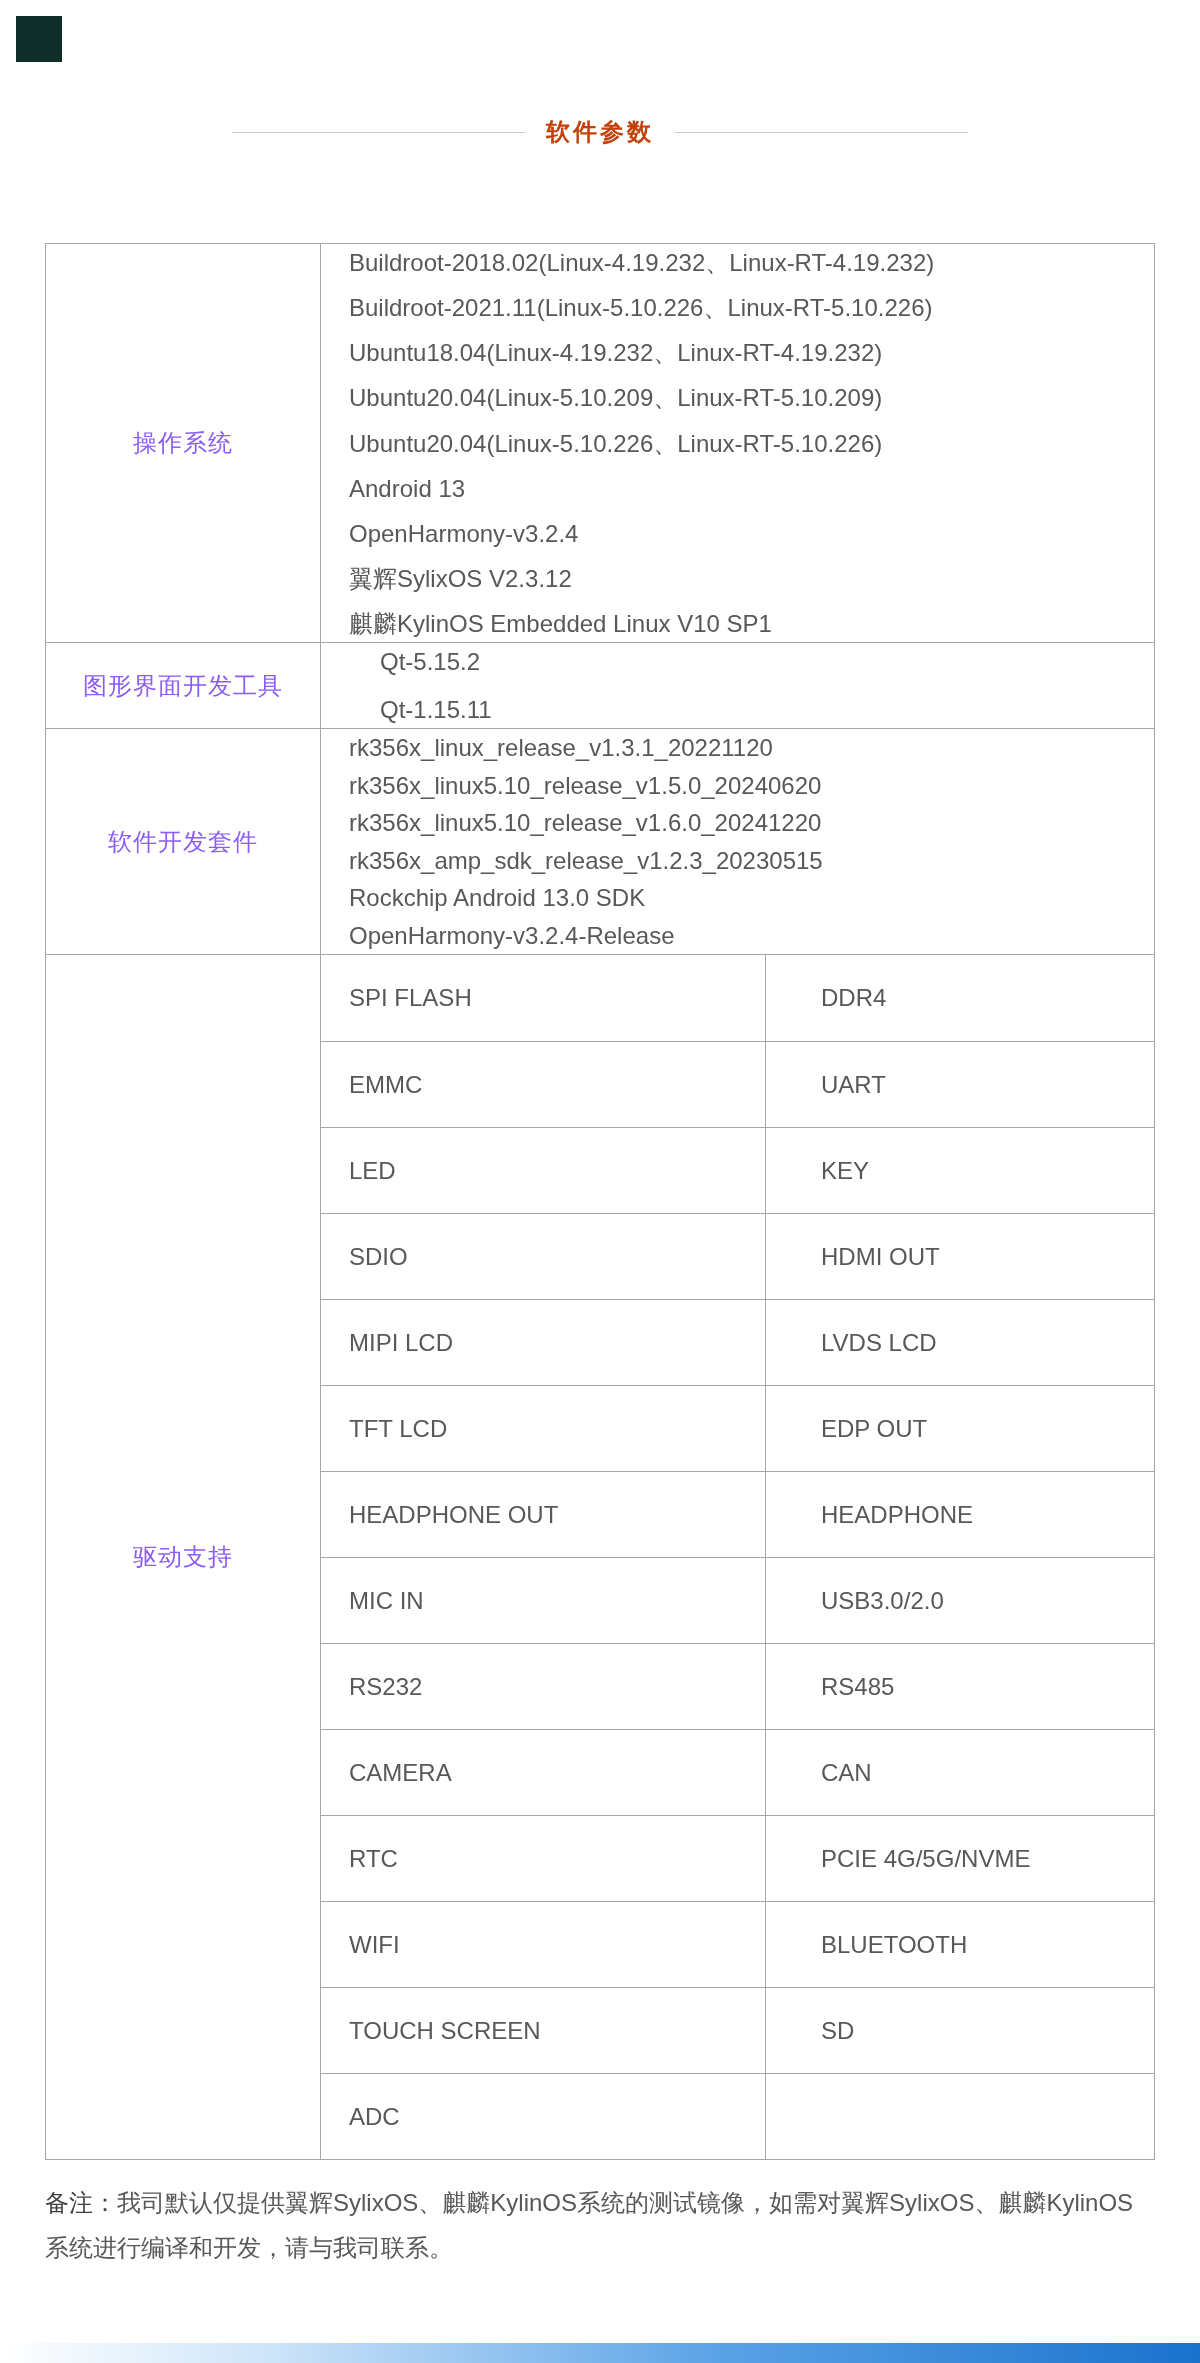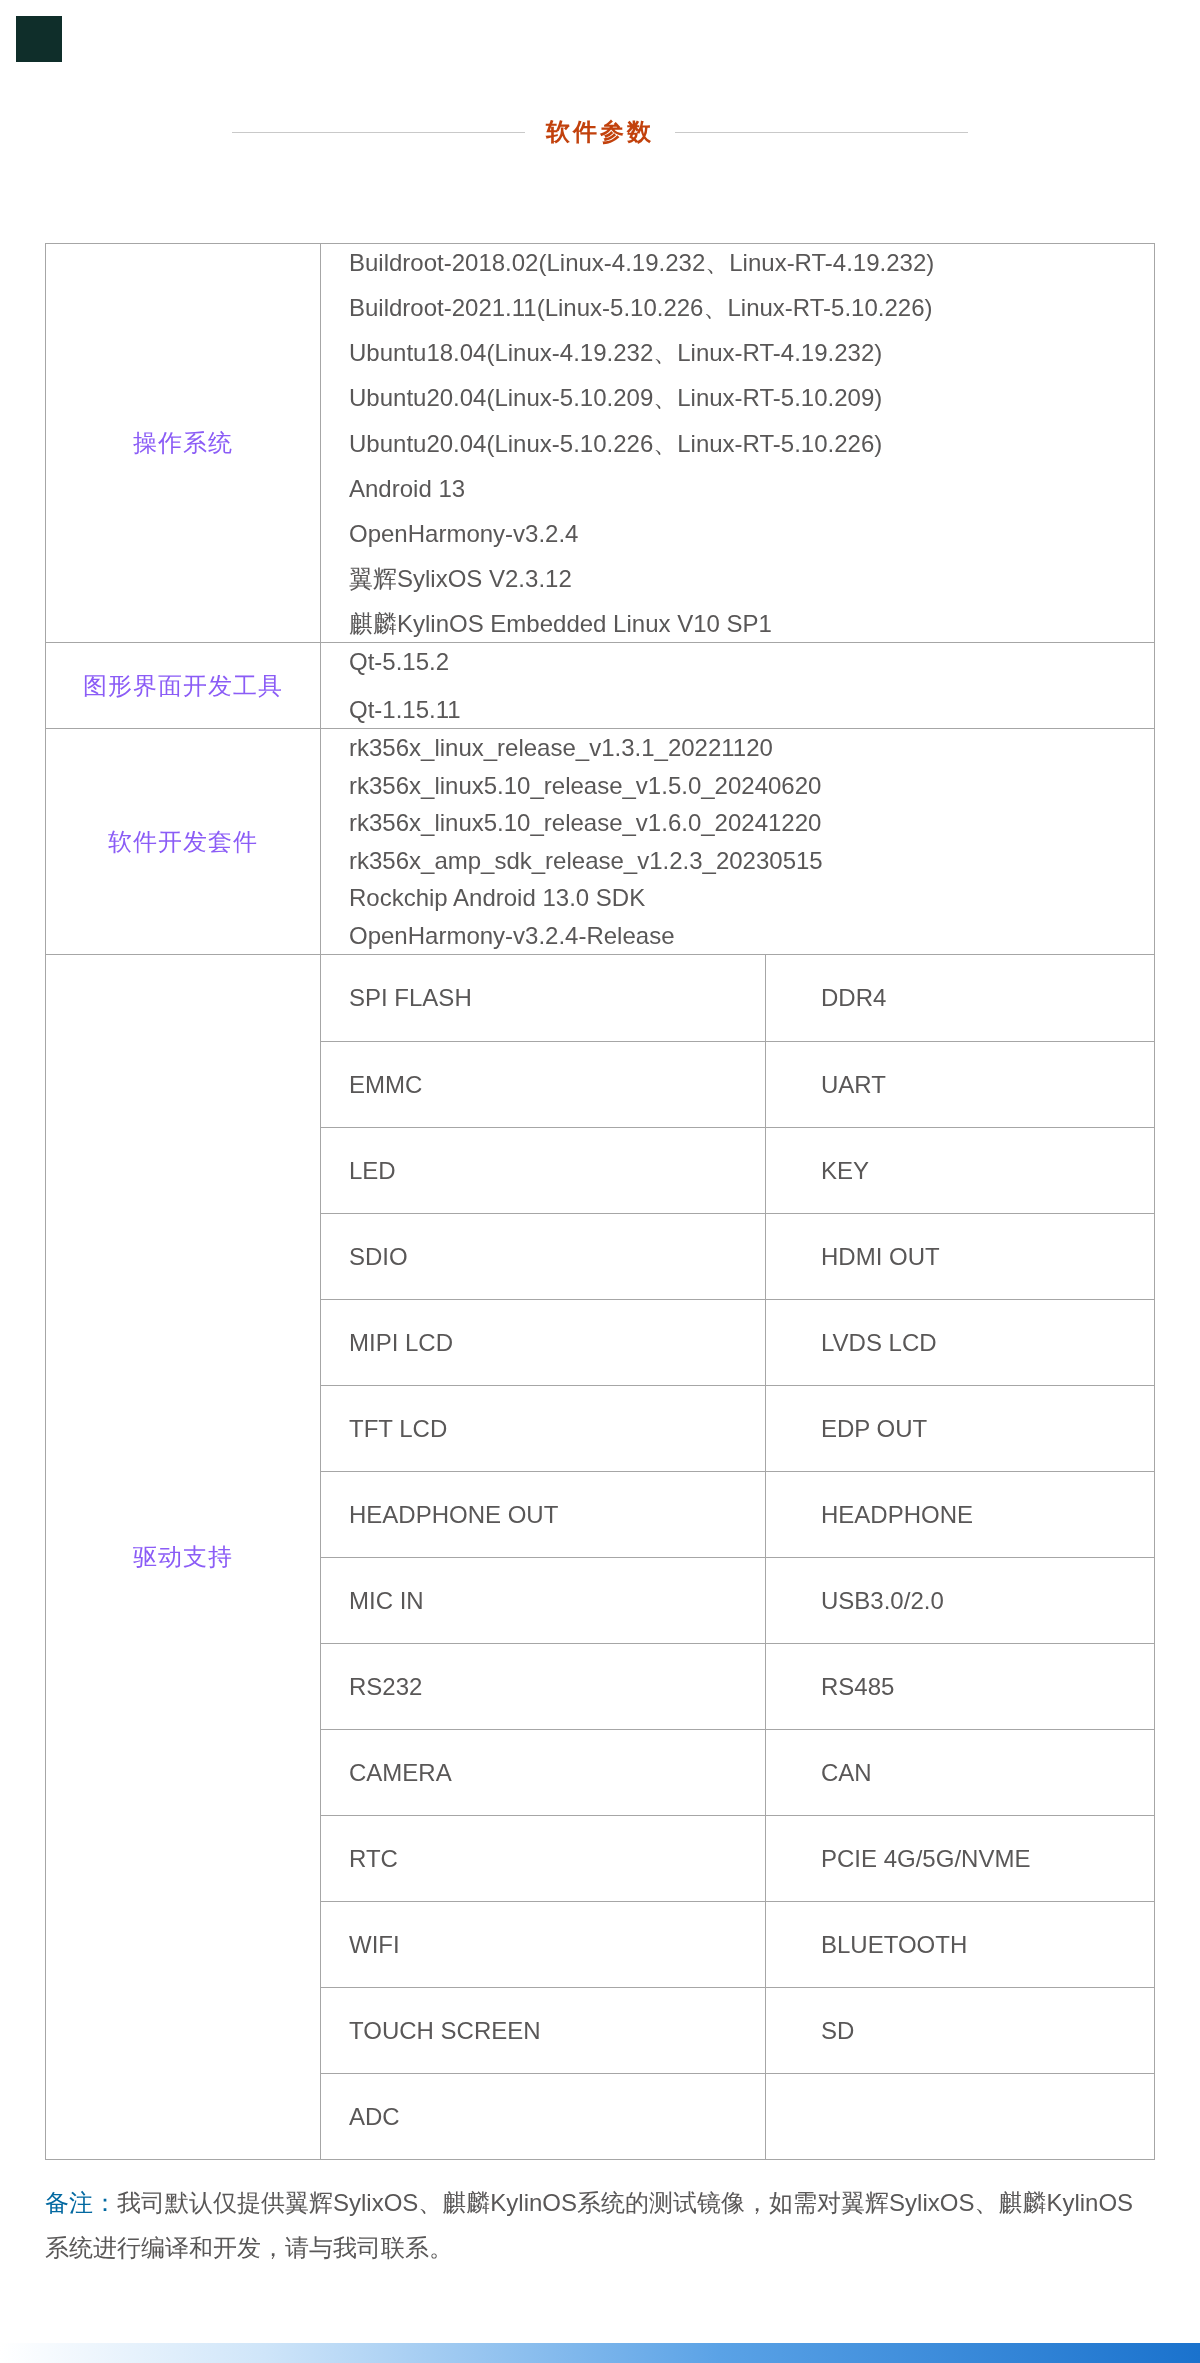--- a/index.html
+++ b/index.html
@@ -30,38 +30,38 @@
   .label-cell {
     width: 275px; flex: 0 0 275px; border-right: 1px solid #a6a6a6;
     display: flex; align-items: center; justify-content: center;
     font-size: 24px; color: #8b5cf6; letter-spacing: 1px;
   }
   .value-cell {
     flex: 1; display: flex; flex-direction: column; justify-content: space-between;
     padding-left: 28px; font-size: 24px; line-height: 37px; color: #595757;
   }
   .row-os { height: 398px; }
-  .row-qt { height: 86px; }
+  .row-qt { height: 86px; gap: 31px; }
   .row-sdk { height: 226px; }
   .driver-grid {
     flex: 1; display: grid; grid-template-columns: 445px 1fr;
     grid-auto-rows: 86px;
   }
   .driver-grid > .dcell {
     display: flex; align-items: center; font-size: 24px; color: #595757;
     border-top: 1px solid #a6a6a6;
   }
   .driver-grid > .dcell:nth-child(-n+2) { border-top: none; }
   .driver-grid > .dcell:nth-child(odd) { border-right: 1px solid #a6a6a6; }
   .driver-grid > .dcell.dl { padding-left: 28px; }
   .driver-grid > .dcell.dr { padding-left: 55px; }
   .note {
     margin: 20px 45px 0 45px; font-size: 24px; line-height: 45px; color: #595757;
   }
-  .note .note-label { color: #0369a1; }
+  .note .note-label { color: #404040; }
   .footer-bar {
     position: absolute; left: 0; right: 0; bottom: 0; height: 20px;
     background: linear-gradient(90deg, #ffffff 0%, #cfe5f9 22%, #5aa2e6 60%, #1a72cd 100%);
   }
 </style>
 </head>
 <body>
 
 <div class="corner-square"></div>
 

